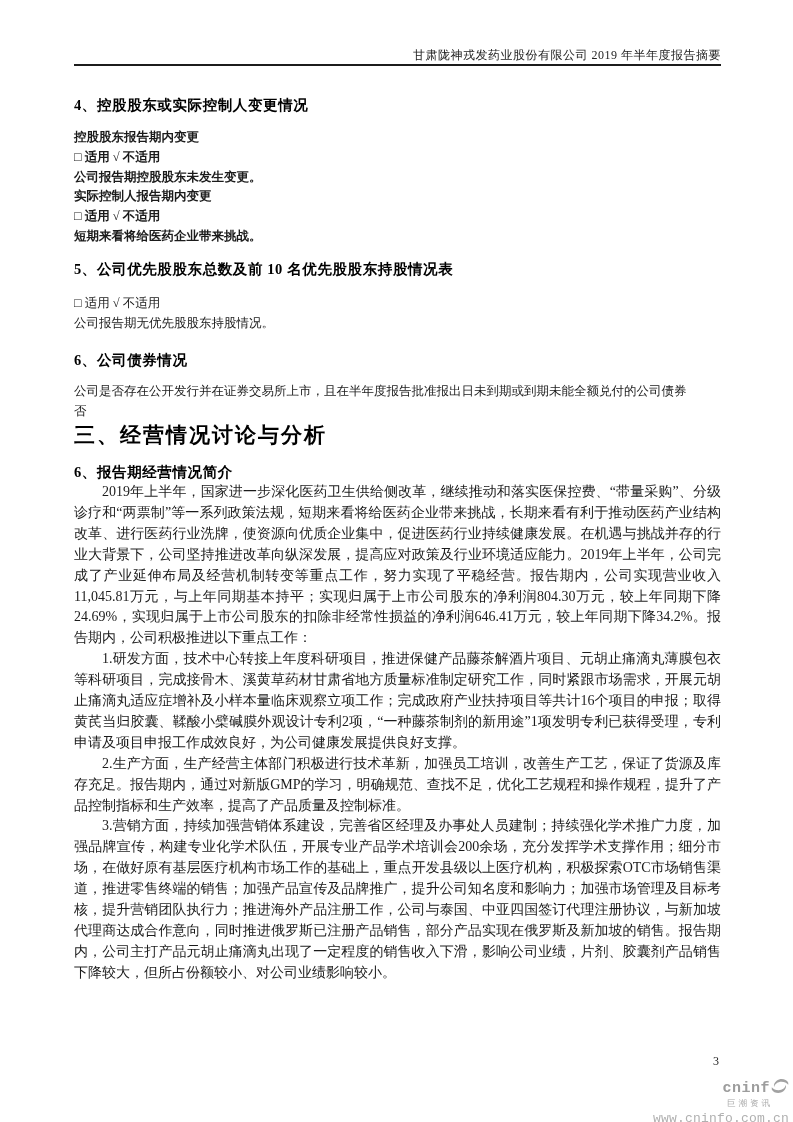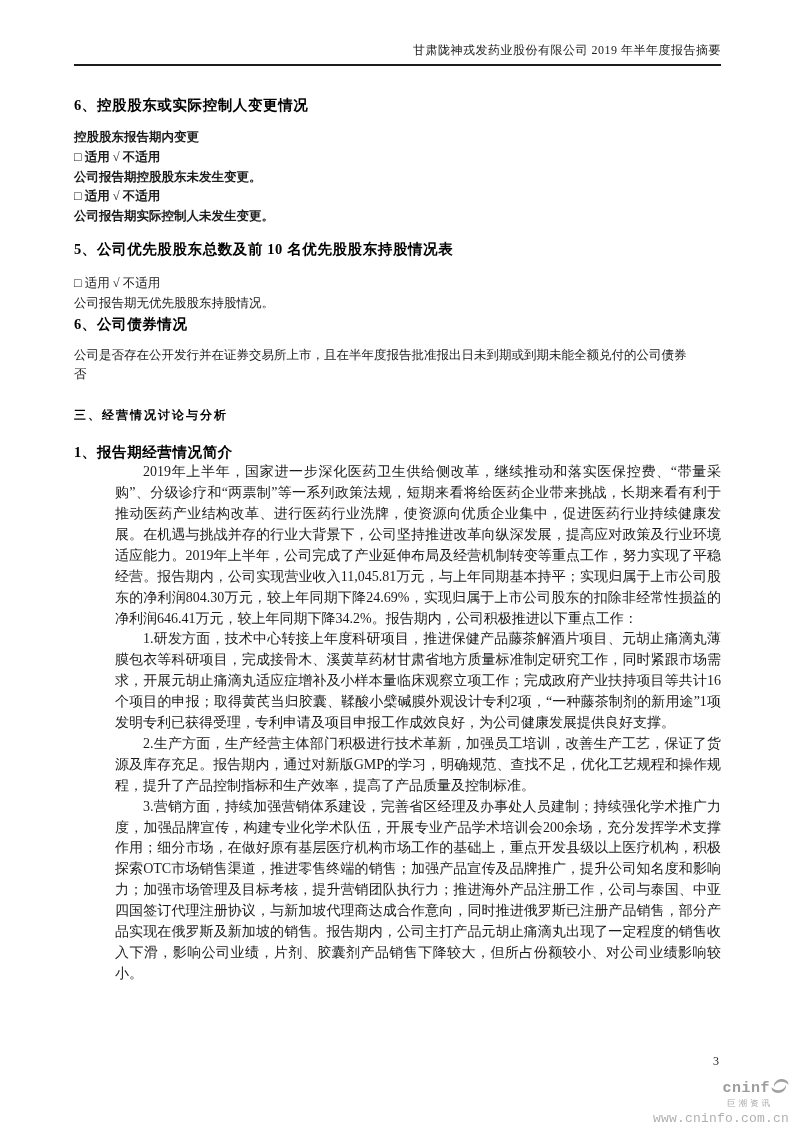--- a/index.html
+++ b/index.html
@@ -9,51 +9,49 @@
     width:793px; height:1122px;
     margin:0 auto;
     background:#ffffff;
     font-family:"Liberation Serif","DejaVu Serif",serif;
     color:#1b1b1b;
     overflow:hidden;
   }
   .running-head {
     position:absolute; top:0; left:74px; right:72px; height:66px;
     display:flex; align-items:flex-end; justify-content:flex-end;
-    padding-bottom:5px;
     border-bottom:2px solid #1c1c1c;
     font-size:12px; letter-spacing:0.5px; color:#222;
   }
   .content { position:absolute; top:66px; left:74px; width:647px; }
 
   .sec-heading {
     font-size:14.5px; font-weight:bold; color:#000;
     letter-spacing:0.6px; line-height:20px;
   }
   .h-s4   { margin-top:29px; }
   .h-s5   { margin-top:12px; }
-  .h-s6   { }
+  .h-s6   { margin-top:17px; }
   .h-big  {
-    font-size:12px; font-weight:bold; color:#000;
-    letter-spacing:2px; line-height:26px; margin-top:17px;
+    font-size:21px; font-weight:bold; color:#000;
+    letter-spacing:2px; line-height:26px; 
   }
   .h-sub  { margin-top:14px; }
 
   .stmt { font-size:12.5px; line-height:19.8px; color:#1b1b1b; }
   .stmt-block-1 { margin-top:13px;font-weight:bold; }
   .stmt-block-2 { margin-top:15px; }
   .stmt-block-3 { margin-top:12px; }
   .intro { font-size:12.5px; line-height:18.5px; margin-top:16px; }
 
   .paras { margin-top:0; }
   .body-para {
     font-size:14px; line-height:20.9px;
     text-align:justify; text-indent:2em;
     color:#1b1b1b;
-    margin-left:41px;
   }
 
   .page-number {
     position:absolute; top:1054px; right:74px;
     font-size:12px; color:#222;
   }
   .cninfo-logo {
     position:absolute; top:1077px; right:4px;
     font-family:Liberation Mono, monospace;
     color:#a3a3a3; text-align:right; line-height:1;
@@ -70,44 +68,45 @@
 <body>
 
 <div class="page">
 
   <div class="running-head">
     <span>甘肃陇神戎发药业股份有限公司 2019 年半年度报告摘要</span>
   </div>
 
   <div class="content">
 
-    <div class="sec-heading h-s4">6、控股股东或实际控制人变更情况</div>
+    <div class="sec-heading h-s4">4、控股股东或实际控制人变更情况</div>
     <div class="stmt-block-1">
       <div class="stmt">控股股东报告期内变更</div>
       <div class="stmt">□ 适用 √ 不适用</div>
       <div class="stmt">公司报告期控股股东未发生变更。</div>
+      <div class="stmt">实际控制人报告期内变更</div>
       <div class="stmt">□ 适用 √ 不适用</div>
-      <div class="stmt">公司报告期实际控制人未发生变更。</div>
+      <div class="stmt">短期来看将给医药企业带来挑战。</div>
     </div>
 
     <div class="sec-heading h-s5">5、公司优先股股东总数及前 10 名优先股股东持股情况表</div>
     <div class="stmt-block-2">
       <div class="stmt">□ 适用 √ 不适用</div>
       <div class="stmt">公司报告期无优先股股东持股情况。</div>
     </div>
 
     <div class="sec-heading h-s6">6、公司债券情况</div>
     <div class="stmt-block-3">
       <div class="stmt">公司是否存在公开发行并在证券交易所上市，且在半年度报告批准报出日未到期或到期未能全额兑付的公司债券</div>
       <div class="stmt">否</div>
     </div>
 
     <div class="h-big">三、经营情况讨论与分析</div>
 
-    <div class="sec-heading h-sub">1、报告期经营情况简介</div>
+    <div class="sec-heading h-sub">6、报告期经营情况简介</div>
 
     <div class="paras">
       <p class="body-para">2019年上半年，国家进一步深化医药卫生供给侧改革，继续推动和落实医保控费、“带量采购”、分级诊疗和“两票制”等一系列政策法规，短期来看将给医药企业带来挑战，长期来看有利于推动医药产业结构改革、进行医药行业洗牌，使资源向优质企业集中，促进医药行业持续健康发展。在机遇与挑战并存的行业大背景下，公司坚持推进改革向纵深发展，提高应对政策及行业环境适应能力。2019年上半年，公司完成了产业延伸布局及经营机制转变等重点工作，努力实现了平稳经营。报告期内，公司实现营业收入11,045.81万元，与上年同期基本持平；实现归属于上市公司股东的净利润804.30万元，较上年同期下降24.69%，实现归属于上市公司股东的扣除非经常性损益的净利润646.41万元，较上年同期下降34.2%。报告期内，公司积极推进以下重点工作：</p>
       <p class="body-para">1.研发方面，技术中心转接上年度科研项目，推进保健产品藤茶解酒片项目、元胡止痛滴丸薄膜包衣等科研项目，完成接骨木、溪黄草药材甘肃省地方质量标准制定研究工作，同时紧跟市场需求，开展元胡止痛滴丸适应症增补及小样本量临床观察立项工作；完成政府产业扶持项目等共计16个项目的申报；取得黄芪当归胶囊、鞣酸小檗碱膜外观设计专利2项，“一种藤茶制剂的新用途”1项发明专利已获得受理，专利申请及项目申报工作成效良好，为公司健康发展提供良好支撑。</p>
       <p class="body-para">2.生产方面，生产经营主体部门积极进行技术革新，加强员工培训，改善生产工艺，保证了货源及库存充足。报告期内，通过对新版GMP的学习，明确规范、查找不足，优化工艺规程和操作规程，提升了产品控制指标和生产效率，提高了产品质量及控制标准。</p>
       <p class="body-para">3.营销方面，持续加强营销体系建设，完善省区经理及办事处人员建制；持续强化学术推广力度，加强品牌宣传，构建专业化学术队伍，开展专业产品学术培训会200余场，充分发挥学术支撑作用；细分市场，在做好原有基层医疗机构市场工作的基础上，重点开发县级以上医疗机构，积极探索OTC市场销售渠道，推进零售终端的销售；加强产品宣传及品牌推广，提升公司知名度和影响力；加强市场管理及目标考核，提升营销团队执行力；推进海外产品注册工作，公司与泰国、中亚四国签订代理注册协议，与新加坡代理商达成合作意向，同时推进俄罗斯已注册产品销售，部分产品实现在俄罗斯及新加坡的销售。报告期内，公司主打产品元胡止痛滴丸出现了一定程度的销售收入下滑，影响公司业绩，片剂、胶囊剂产品销售下降较大，但所占份额较小、对公司业绩影响较小。</p>
     </div>
 
   </div>
 

